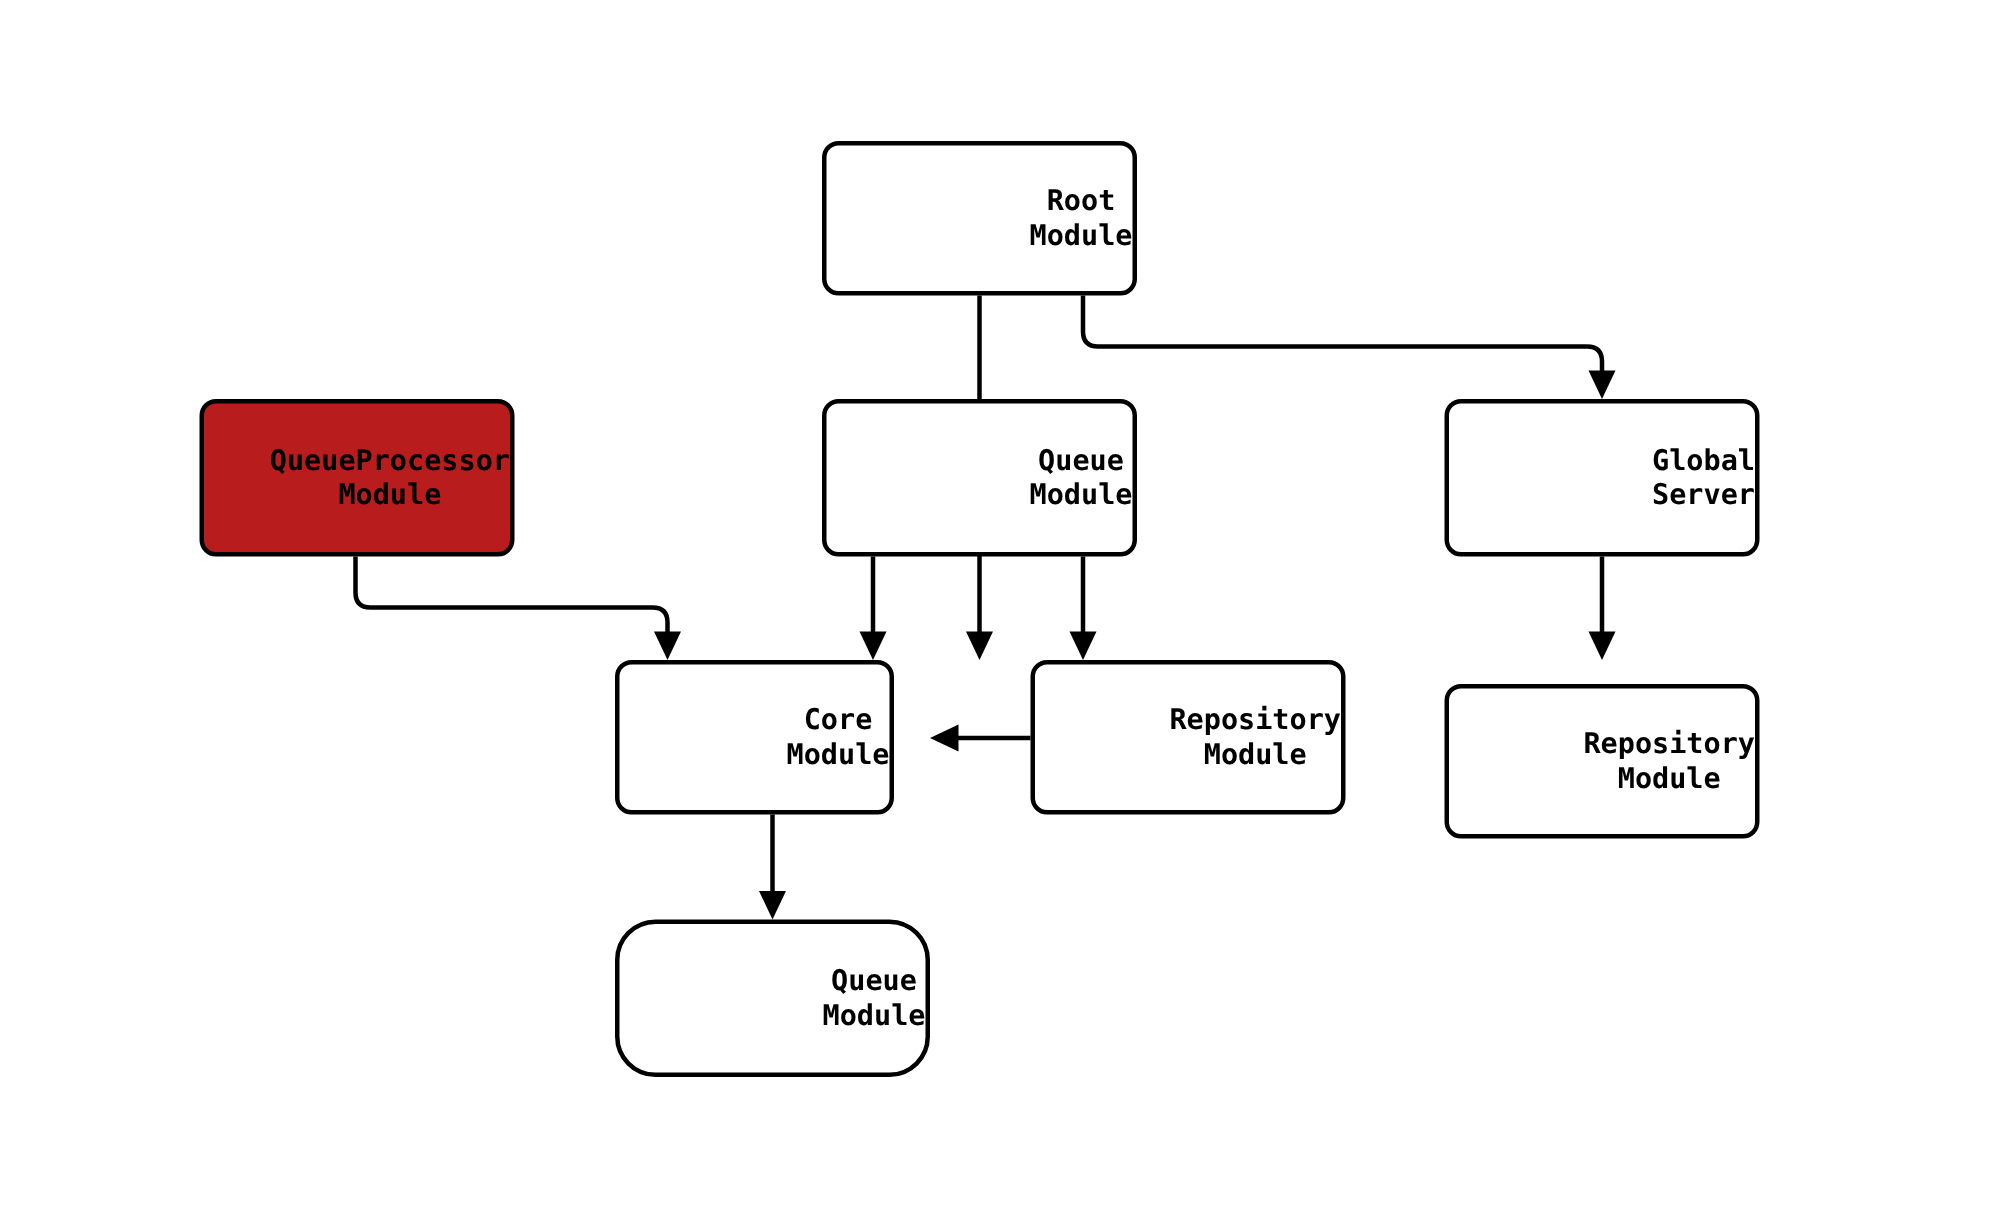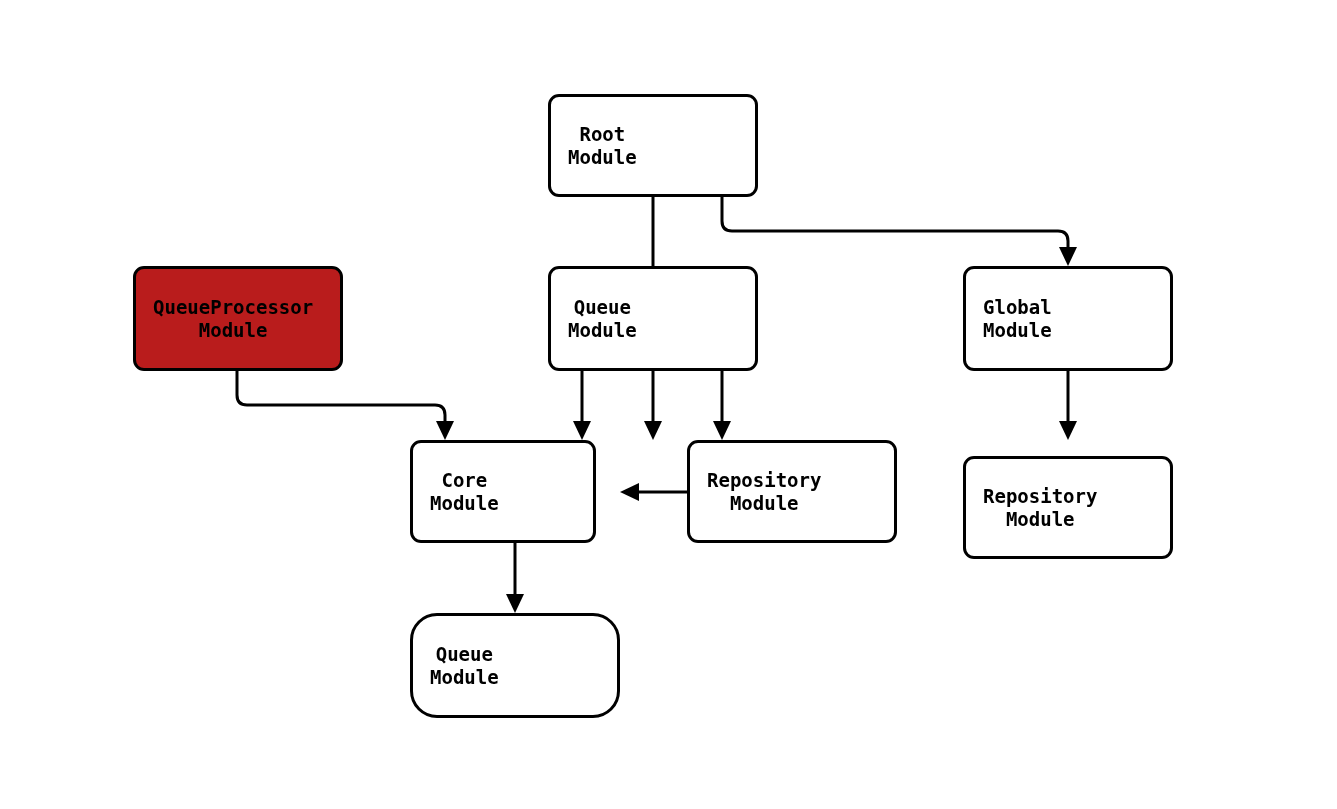--- a/index.html
+++ b/index.html
@@ -26,24 +26,23 @@
     height: 809px;
   }
   .node {
     position: absolute;
     box-sizing: border-box;
     background: #ffffff;
     border: 3px solid #000000;
     border-radius: 11px;
     display: flex;
     flex-direction: column;
-    align-items: flex-start;
+    align-items: flex-end;
     justify-content: center;
     z-index: 2;
-    padding-left: 17px;
   }
   .node-label {
     font-family: "DejaVu Sans Mono", "Liberation Mono", monospace;
     font-size: 19px;
     font-weight: bold;
     line-height: 23px;
     color: #000000;
     text-align: center;
     white-space: pre;
     letter-spacing: 0px;
@@ -87,21 +86,21 @@
 Module</span>
   </div>
 
   <div class="node" style="left: 548px; top: 266px; width: 210px; height: 105px; border-width: 3px; border-color: rgb(0, 0, 0); background: rgb(255, 255, 255);">
     <span class="node-label">Queue
 Module</span>
   </div>
 
   <div class="node" style="left: 963px; top: 266px; width: 210px; height: 105px; border-width: 3px; border-color: rgb(0, 0, 0); background: rgb(255, 255, 255);">
     <span class="node-label">Global
-Module</span>
+Server</span>
   </div>
 
   <div class="node" style="left: 410px; top: 440px; width: 186px; height: 103px; border-width: 3px; border-color: rgb(0, 0, 0); background: rgb(255, 255, 255);">
     <span class="node-label">Core
 Module</span>
   </div>
 
   <div class="node" style="left: 687px; top: 440px; width: 210px; height: 103px; border-width: 3px; border-color: rgb(0, 0, 0); background: rgb(255, 255, 255);">
     <span class="node-label">Repository
 Module</span>

